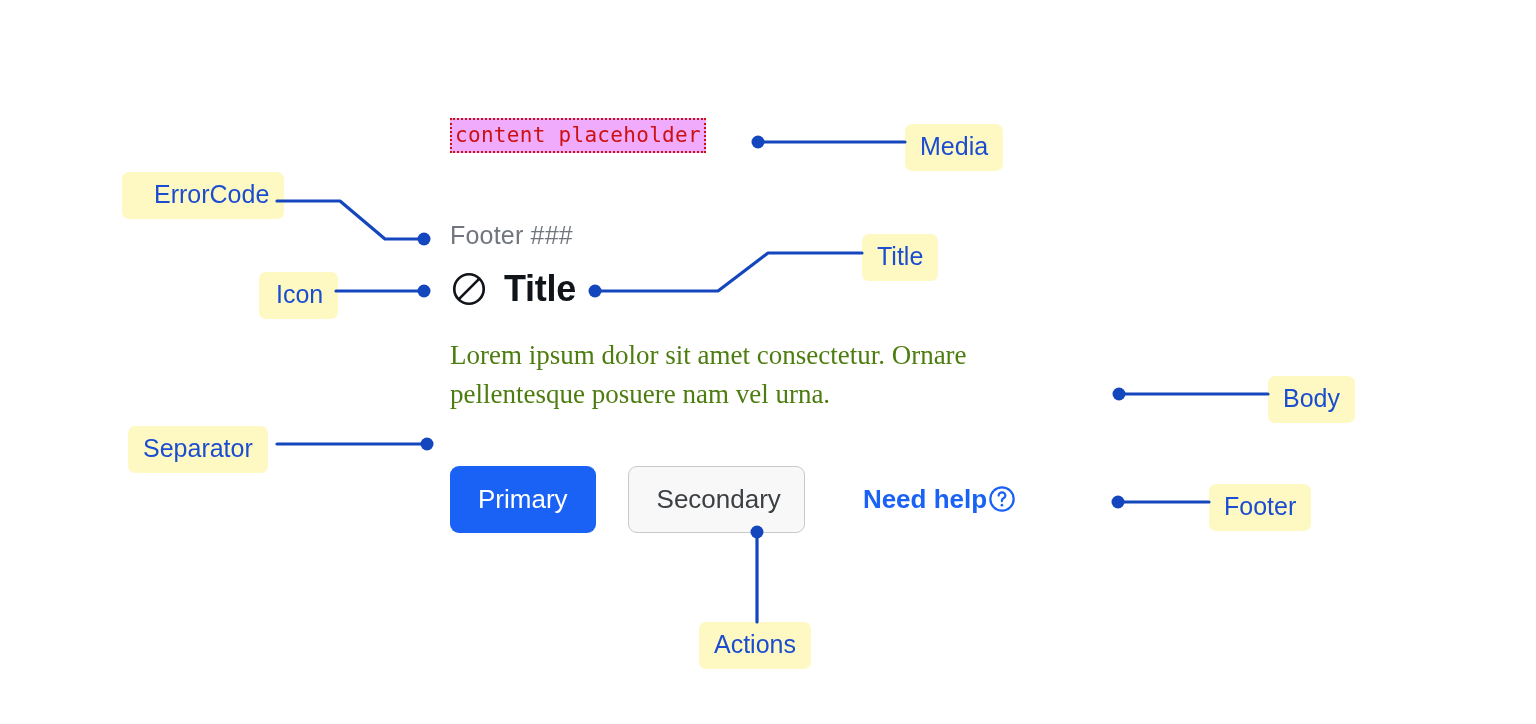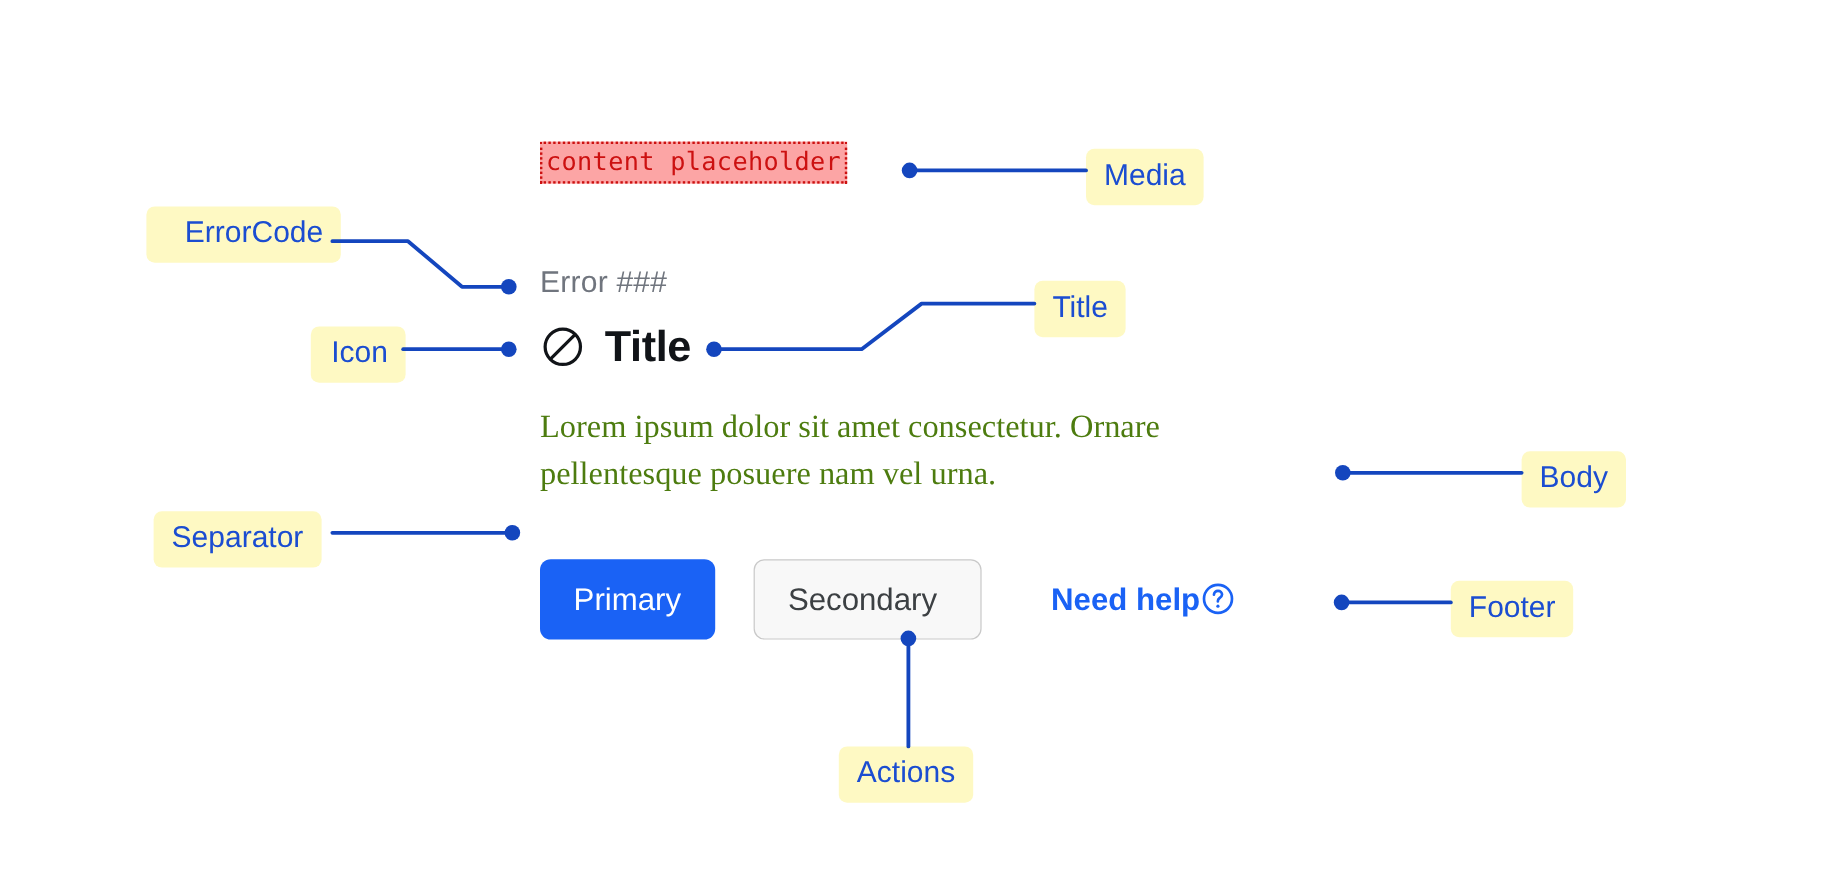--- a/index.html
+++ b/index.html
@@ -41,21 +41,21 @@
   
   #component {
     position: absolute;
     left: 450px;
     top: 118px;
     width: 660px;
   }
 
   .media-placeholder {
     display: inline-block;
-    background: #fca5a5;
+    background: #f0abfc;
     border: 2px dotted #CC1111;
     color: #CC1111;
     font-family: "DejaVu Sans Mono", "Liberation Mono", monospace;
     font-size: 21px;
     line-height: 1.25;
     padding: 2px 3px 3px 3px;
     letter-spacing: 0.3px;
     white-space: nowrap;
   }
 
@@ -120,21 +120,21 @@
   .btn-primary {
     background: #1A62F5;
     color: #ffffff;
     border: none;
     padding: 20px 28px 21px 28px;
   }
   .btn-secondary {
     background: #F8F8F8;
     color: #3C4043;
     border: 1px solid #C9C9C9;
-    padding: 19px 36px 20px 28px;
+    padding: 19px 23px 20px 28px;
   }
 
   .footer-link {
     display: inline-flex;
     align-items: center;
     gap: 1px;
     color: #1A62F5;
     font-size: 26px;
     line-height: 1;
     font-weight: bold;
@@ -148,21 +148,21 @@
     display: block;
   }
 </style>
 </head>
 <body>
 
 <div id="component">
 
   <div class="media-placeholder">content placeholder</div>
 
-  <div class="error-code">Error ###</div>
+  <div class="error-code">Footer ###</div>
 
   <div class="title-row">
     <svg class="title-icon" viewBox="0 0 24 24">
       <circle cx="12" cy="12" r="9.3" fill="none" stroke="#111418" stroke-width="1.7"></circle>
       <line x1="5.6" y1="18.4" x2="18.4" y2="5.6" stroke="#111418" stroke-width="1.7"></line>
     </svg>
     <div class="title-text">Title</div>
   </div>
 
   <div class="body-text">Lorem ipsum dolor sit amet consectetur. Ornare pellentesque posuere nam vel urna.</div>

